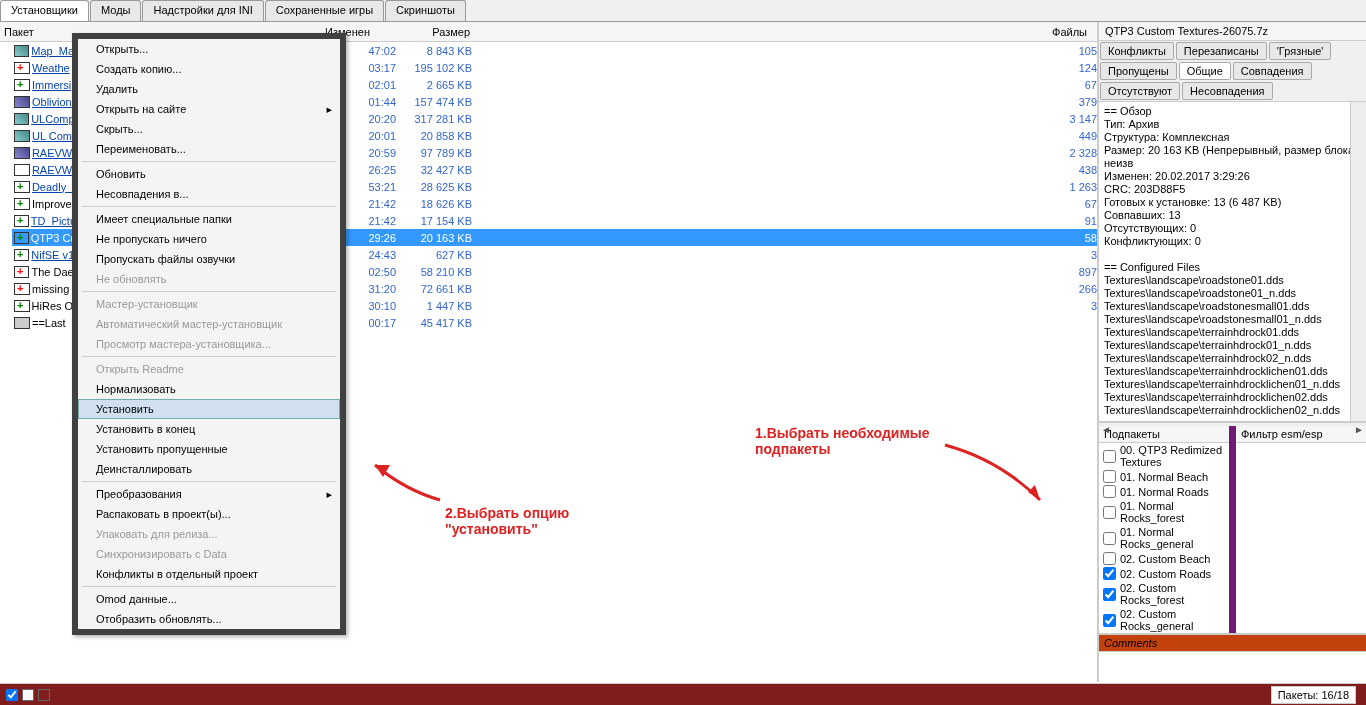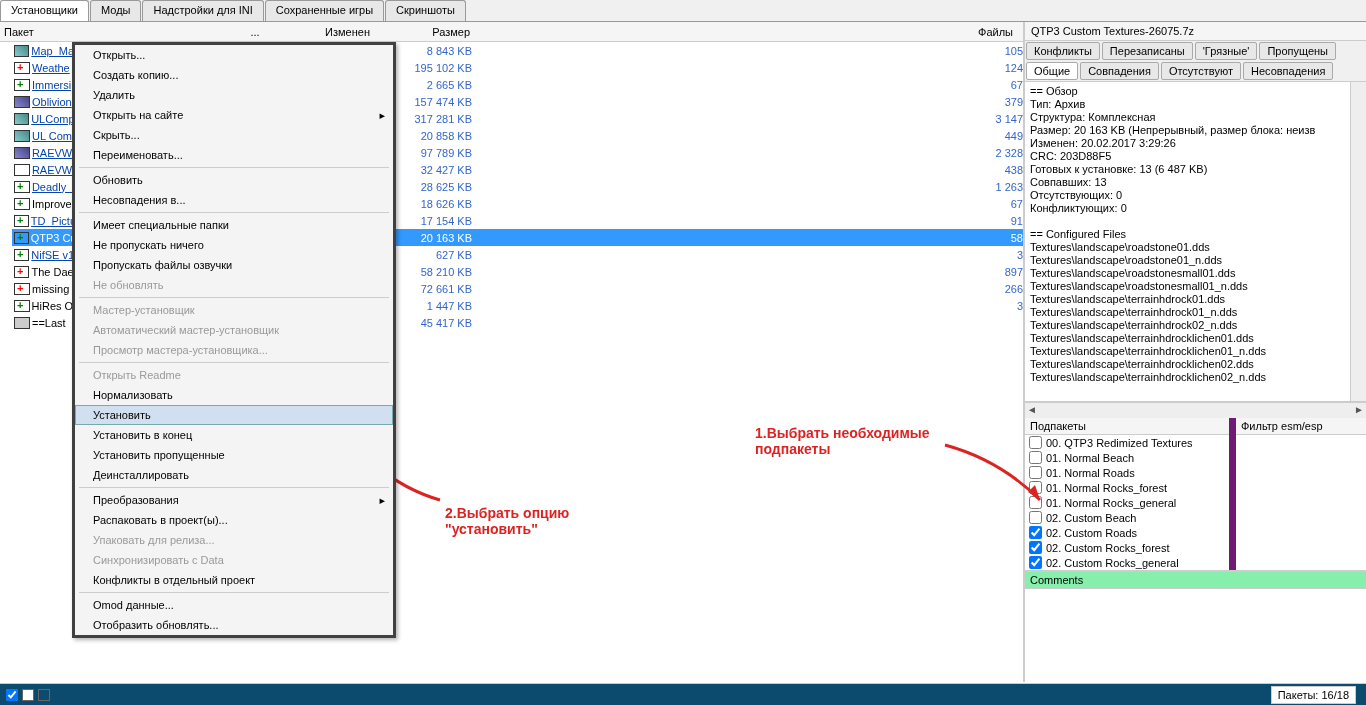--- a/index.html
+++ b/index.html
@@ -27,45 +27,45 @@
 .c1 { width: 60px; overflow: hidden; display: flex; align-items: center; }
 .name { color: #0645ad; text-decoration: underline; white-space: nowrap; overflow: hidden; }
 .row.sel .name { color: #fff; text-decoration: none; }
 .name.nodec { text-decoration: none; color: #000; }
 .c2 { width: 60px; text-align: right; padding-right: 6px; color: #3366cc; }
 .row.sel .c2 { color: #fff; }
 .c3 { width: 80px; text-align: right; padding-right: 10px; color: #3366cc; }
 .row.sel .c3 { color: #fff; }
 .c4 { flex: 1; text-align: right; padding-right: 0; color: #3366cc; }
 .row.sel .c4 { color: #fff; }
-.ctxmenu { position: absolute; left: 72px; top: 42px; width: 324px; background: #f4f4f4; border: 3px solid #404040; box-shadow: 2px 2px 4px rgba(0,0,0,.3); z-index: 10; }
+.ctxmenu { position: absolute; left: 72px; top: 33px; width: 274px; background: #f4f4f4; border: 6px solid #404040; box-shadow: 2px 2px 4px rgba(0,0,0,.3); z-index: 10; }
 .mitem { padding: 4px 18px; font-size: 11px; cursor: pointer; position: relative; }
 .mitem.disabled { color: #999; cursor: default; }
 .msep { height: 1px; background: #ccc; margin: 2px 4px; }
 .mitem.highlight { background: #d0e0f0; border: 1px solid #7aa; padding: 3px 17px; }
 .mitem .arrow { position: absolute; right: 8px; }
-.right { width: 342px; display: flex; flex-direction: column; border-left: 1px solid #ccc; }
+.right { width: 268px; display: flex; flex-direction: column; border-left: 1px solid #ccc; }
 .rtitle { padding: 3px 6px; background: #f5f5f5; border-bottom: 1px solid #ccc; }
 .rtabs { display: flex; flex-wrap: wrap; border-bottom: 1px solid #ccc; background: #f0f0f0; }
 .rtab { padding: 2px 7px; border: 1px solid #aaa; margin: 1px; border-radius: 2px; font-size: 11px; cursor: pointer; background: #e8e8e8; }
 .rtab.active { background: #fff; }
 .rinfo { flex: 0 0 auto; height: 320px; overflow: auto; padding: 3px 5px; font-size: 11px; line-height: 13px; border-bottom: 1px solid #ccc; position: relative; }
 .rinfo .scrollbar { position: absolute; right: 0; top: 0; width: 16px; height: 100%; background: #eee; border-left: 1px solid #ccc; }
 .rscroll-h { height: 16px; background: #eee; border-top: 1px solid #ccc; position: relative; }
 .rscroll-h::before { content: "◄"; position: absolute; left: 2px; top: 1px; font-size: 10px; color: #555; }
 .rscroll-h::after { content: "►"; position: absolute; right: 2px; top: 1px; font-size: 10px; color: #555; }
 .rsubs { display: flex; border-bottom: 1px solid #ccc; }
 .rsubL { flex: 1; border-right: 7px solid #701a75; }
 .rsubR { width: 130px; }
 .rsubH { padding: 2px 5px; background: #f5f5f5; border-bottom: 1px solid #ccc; }
 .chkitem { display: flex; align-items: center; padding: 1px 4px; font-size: 11px; }
 .chkitem input { margin-right: 4px; }
 .comments { border-top: 1px solid #ccc; }
-.comH { padding: 2px 5px; background: #86efac; border-bottom: 1px solid #ccc; }
-.statusbar { position: absolute; bottom: 0; left: 0; right: 0; height: 22px; border-top: 1px solid #ccc; background: #0c4a6e; display: flex; align-items: center; padding: 0 6px; }
+.comH { padding: 2px 5px; background: #c2410c; border-bottom: 1px solid #ccc; font-style: italic; }
+.statusbar { position: absolute; bottom: 0; left: 0; right: 0; height: 22px; border-top: 1px solid #ccc; background: #7f1d1d; display: flex; align-items: center; padding: 0 6px; }
 .stR { position: absolute; right: 10px; border: 1px solid #ccc; padding: 2px 6px; background: #fff; }
 .stIcon { width: 12px; height: 12px; border: 1px solid #666; margin-right: 4px; display: inline-block; }
 .stIcon.g { background: #fff; }
 .stIcon.r { background: #fff; }
 .anno { position: absolute; color: #d22; font-weight: bold; font-size: 14px; z-index: 5; }
 .arrowsvg { position: absolute; z-index: 5; }
 </style>
 </head>
 <body>
 

